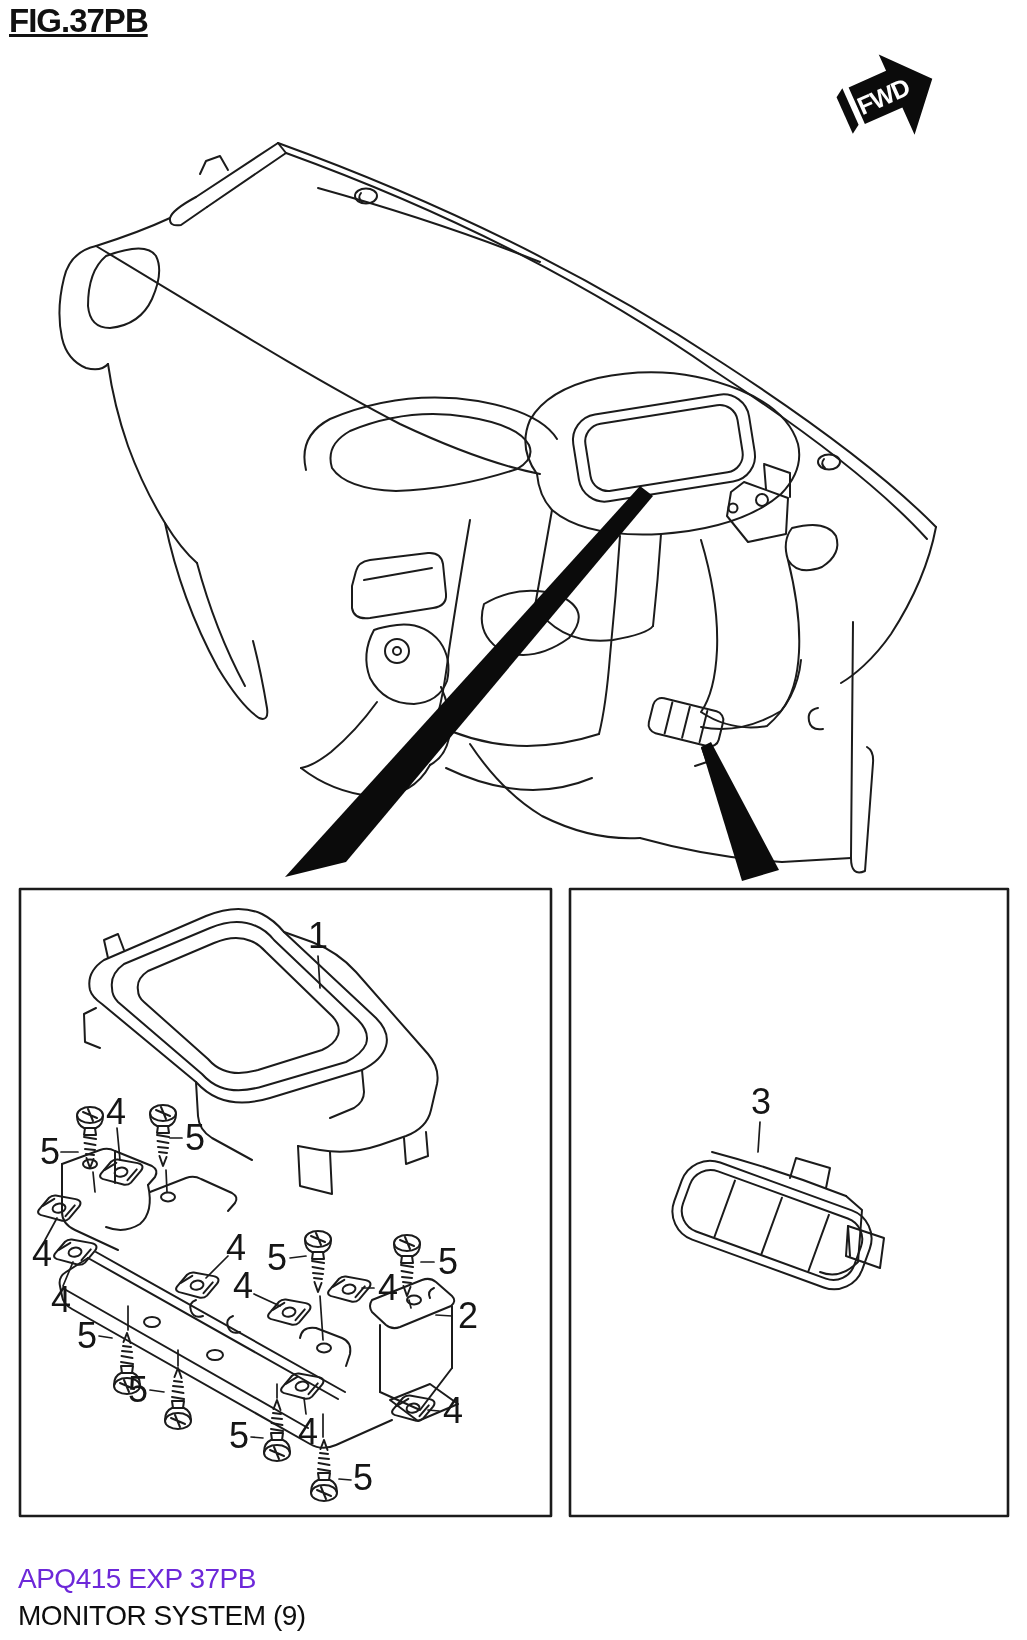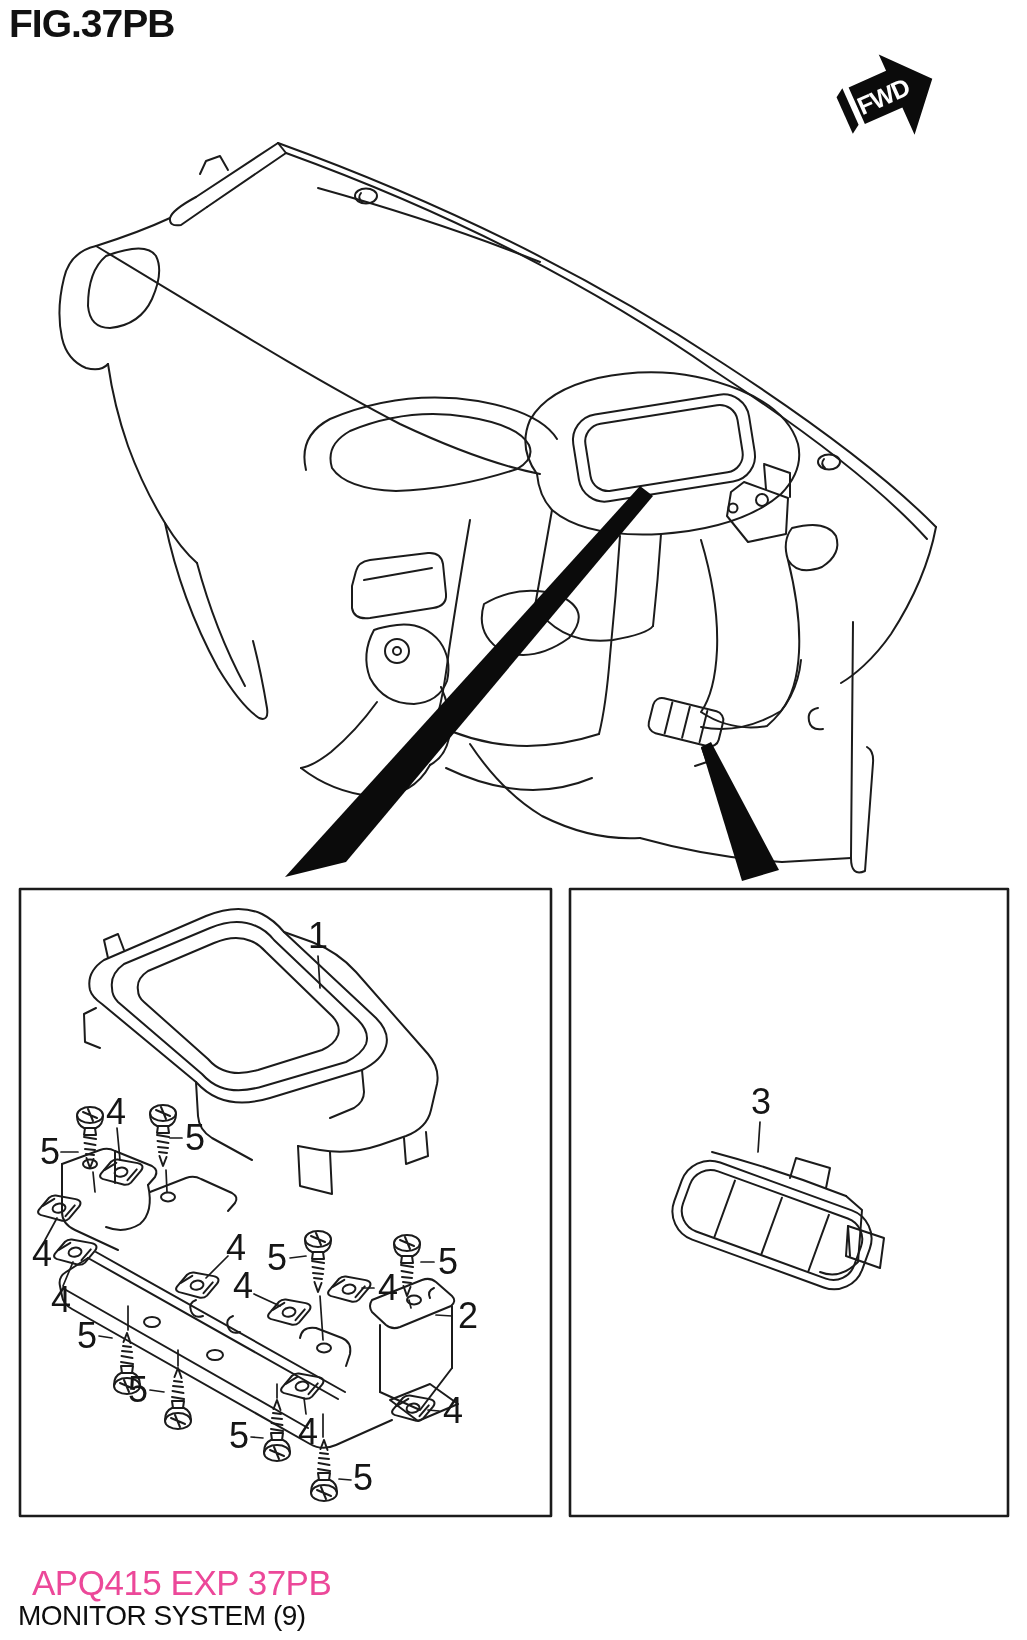--- a/index.html
+++ b/index.html
@@ -3,30 +3,30 @@
 <meta charset="utf-8">
 <style>
   html,body { margin:0; padding:0; background:#e8e8e8; }
   .page {
     position:relative; width:1027px; height:1640px;
     background:#ffffff; overflow:hidden;
     font-family:"Liberation Sans", sans-serif; color:#111;
   }
   .fig-title {
     position:absolute; left:9px; top:2px;
-    font-size:39px; font-weight:700; letter-spacing:-1px;
+    font-size:33px; font-weight:700; letter-spacing:-1px;text-decoration:underline;
   }
   svg.art { position:absolute; left:0; top:0; width:1027px; height:1640px; }
   .callout {
     position:absolute; transform:translate(-50%,-50%);
     font-size:36px; font-weight:400; color:#151515; line-height:1;
   }
   .footer-code {
-    position:absolute; left:32px; top:1563px;
-    font-size:35px; letter-spacing:-0.5px; color:#ec4899;
+    position:absolute; left:18px; top:1563px;
+    font-size:28px; letter-spacing:-0.5px; color:#6d28d9;
   }
   .footer-title {
     position:absolute; left:18px; top:1600px;
     font-size:28px; letter-spacing:-0.5px; color:#0d0d0d;
   }
 </style>
 </head>
 <body>
 
 <div class="page">

